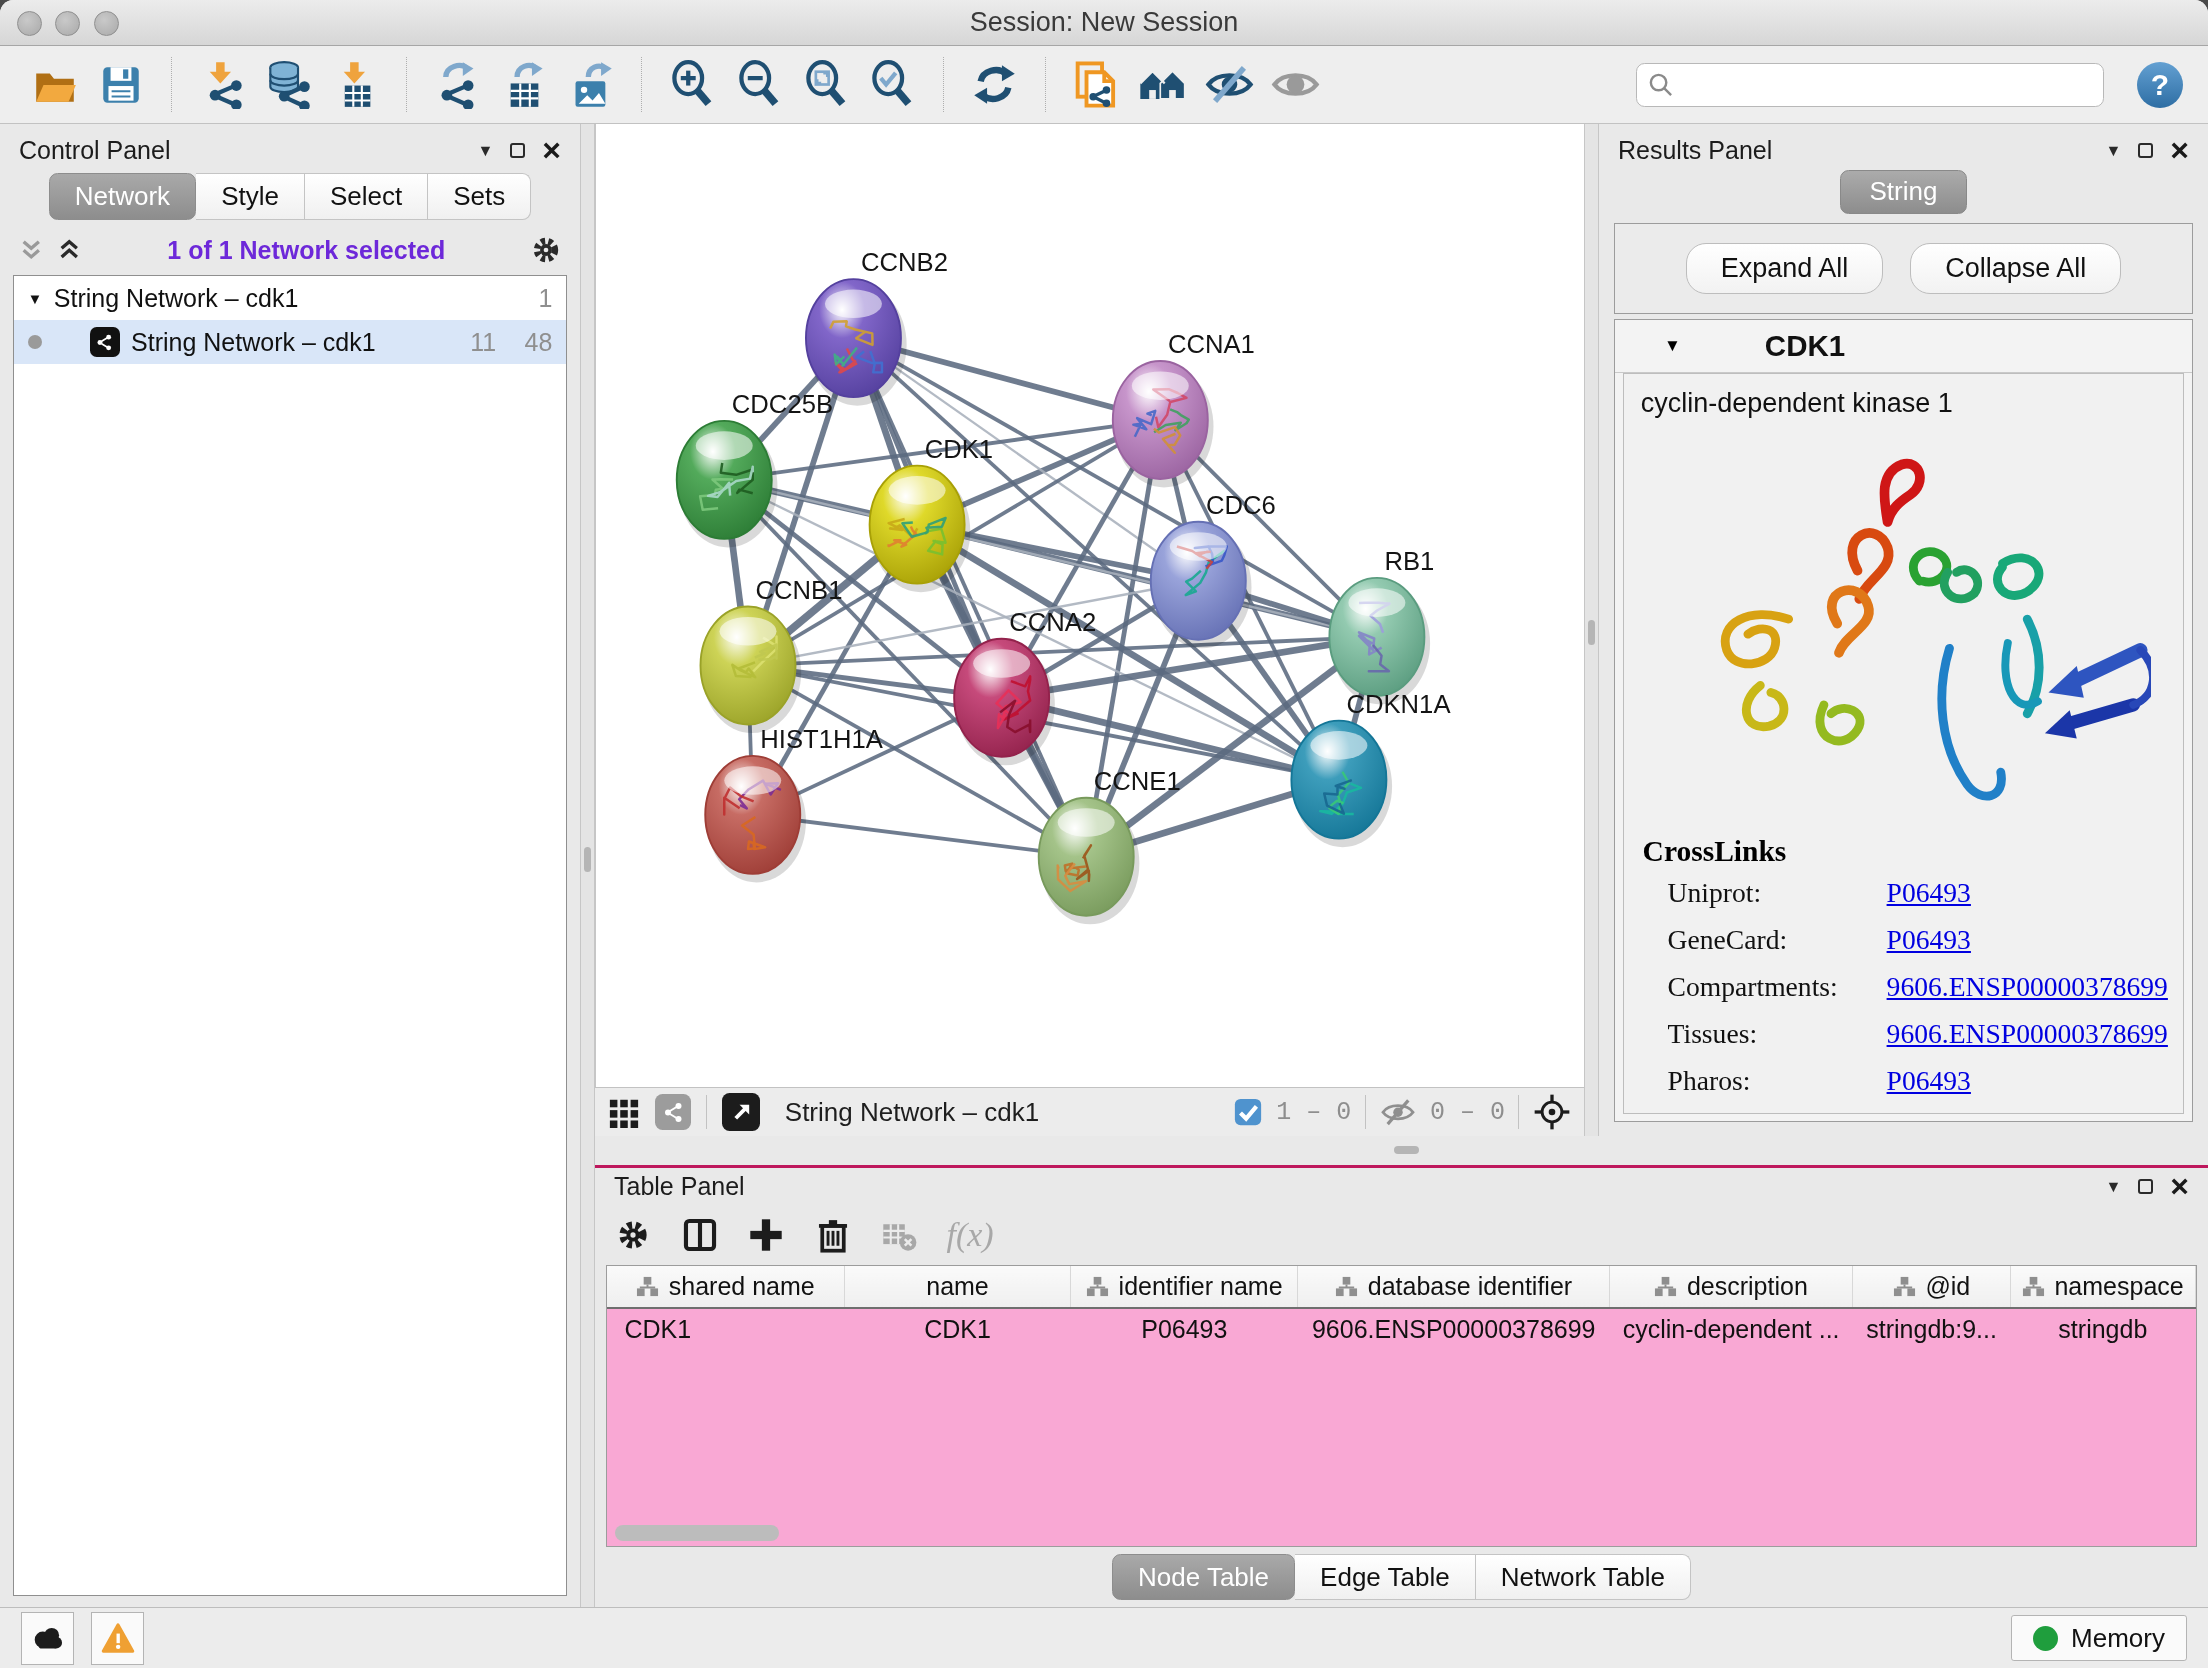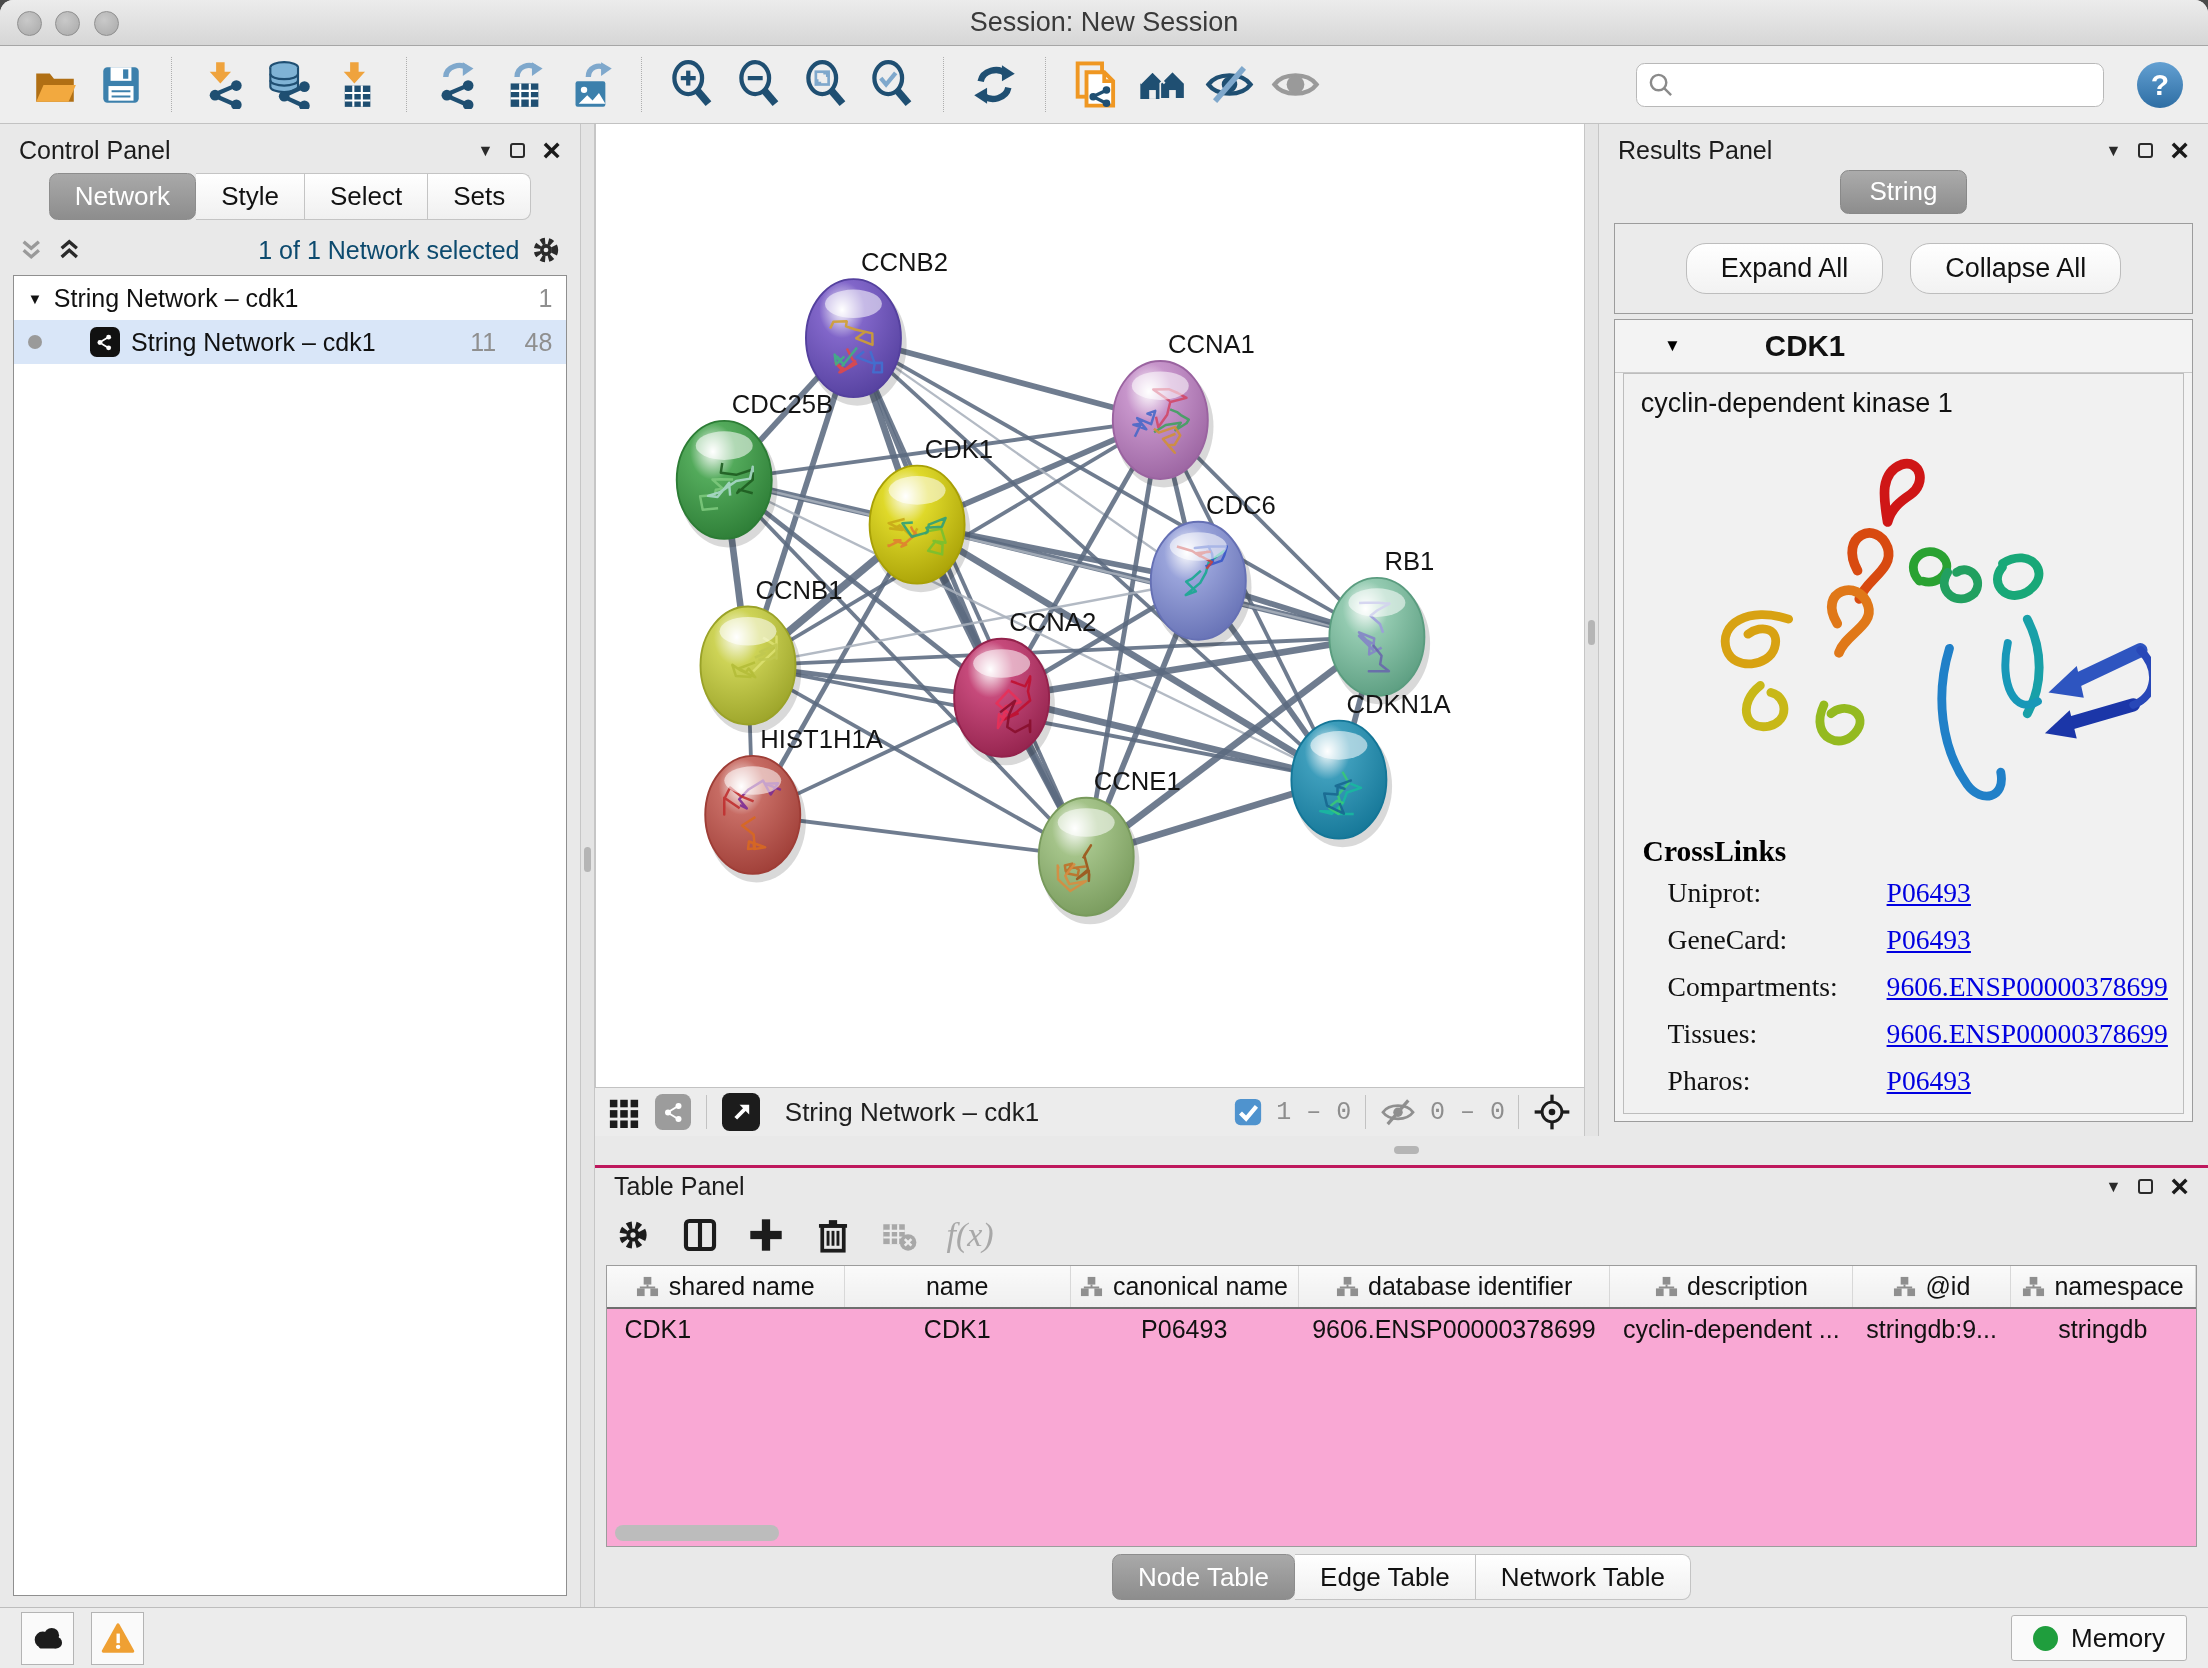--- a/index.html
+++ b/index.html
@@ -39,21 +39,21 @@
   .tri { font-size:16px; color:#2a2a2a; }
   .float-box { width:15px; height:15px; border:2.4px solid #2a2a2a; border-radius:2.9px; }
   .close-x { font-size:32px; font-weight:bold; color:#1a1a1a; line-height:19px; }
   .tabs-row { display:flex; justify-content:center; margin-top:3.8px; flex:none; }
   .tab { font-size:26px; padding:6.7px 25px; background:linear-gradient(#ffffff,#f0f0f0);
     border:1px solid #c4c4c4; border-left:none; color:#111; }
   .tab:first-child { border-left:1px solid #c4c4c4; border-radius:8.6px 0 0 8.6px; }
   .tab:last-child { border-radius:0 8.6px 8.6px 0; }
   .tab.selected { background:linear-gradient(#a9a9a9,#8d8d8d); color:#fff; border-color:#8d8d8d; border-radius:8.6px; }
   .cp-subheader { height:46px; flex:none; display:flex; align-items:center; padding:0 17px; gap:9.5px; margin-top:7.6px; }
-  .cp-subheader .stat { flex:1; text-align:right; font-size:25px; color:#0c4a6e; }
+  .cp-subheader .stat { flex:1; text-align:center; font-size:25px; color:#6d28d9;font-weight:bold; }
   .tree-box { flex:1; margin:1.9px 13.3px 11.4px 13.3px; background:#fff; border:1.9px solid #8f8f8f; overflow:hidden; }
   .tree-row { height:44px; display:flex; align-items:center; padding:0 13.3px; gap:11.4px; font-size:25px; color:#111; }
   .tree-row.selected { background:#d9e6f8; }
   .tree-count { color:#8f8f8f; }
   .dot { width:14.3px; height:14.3px; border-radius:50%; background:#9a9a9a; flex:none; }
   .share-badge { width:30px; height:30px; border-radius:6.7px; background:#111; flex:none;
     display:flex; align-items:center; justify-content:center; }
   .indent { width:25px; flex:none; }
 
   
@@ -770,21 +770,21 @@
                     </span>
                   </th>
                   <th style="width:228px">
                     <span class="thwrap">
                       <svg width="23" height="23" viewBox="0 0 24 24">
                         <rect x="8" y="2" width="8" height="8" fill="#8f8f8f"></rect>
                         <rect x="1" y="14" width="8" height="8" fill="#8f8f8f"></rect>
                         <rect x="15" y="14" width="8" height="8" fill="#8f8f8f"></rect>
                         <path d="M12 10 v3 M5 14 v-1 h14 v1" fill="none" stroke="#8f8f8f" stroke-width="2"></path>
                       </svg>
-                      <span>canonical name</span>
+                      <span>identifier name</span>
                     </span>
                   </th>
                   <th style="width:314px">
                     <span class="thwrap">
                       <svg width="23" height="23" viewBox="0 0 24 24">
                         <rect x="8" y="2" width="8" height="8" fill="#8f8f8f"></rect>
                         <rect x="1" y="14" width="8" height="8" fill="#8f8f8f"></rect>
                         <rect x="15" y="14" width="8" height="8" fill="#8f8f8f"></rect>
                         <path d="M12 10 v3 M5 14 v-1 h14 v1" fill="none" stroke="#8f8f8f" stroke-width="2"></path>
                       </svg>

